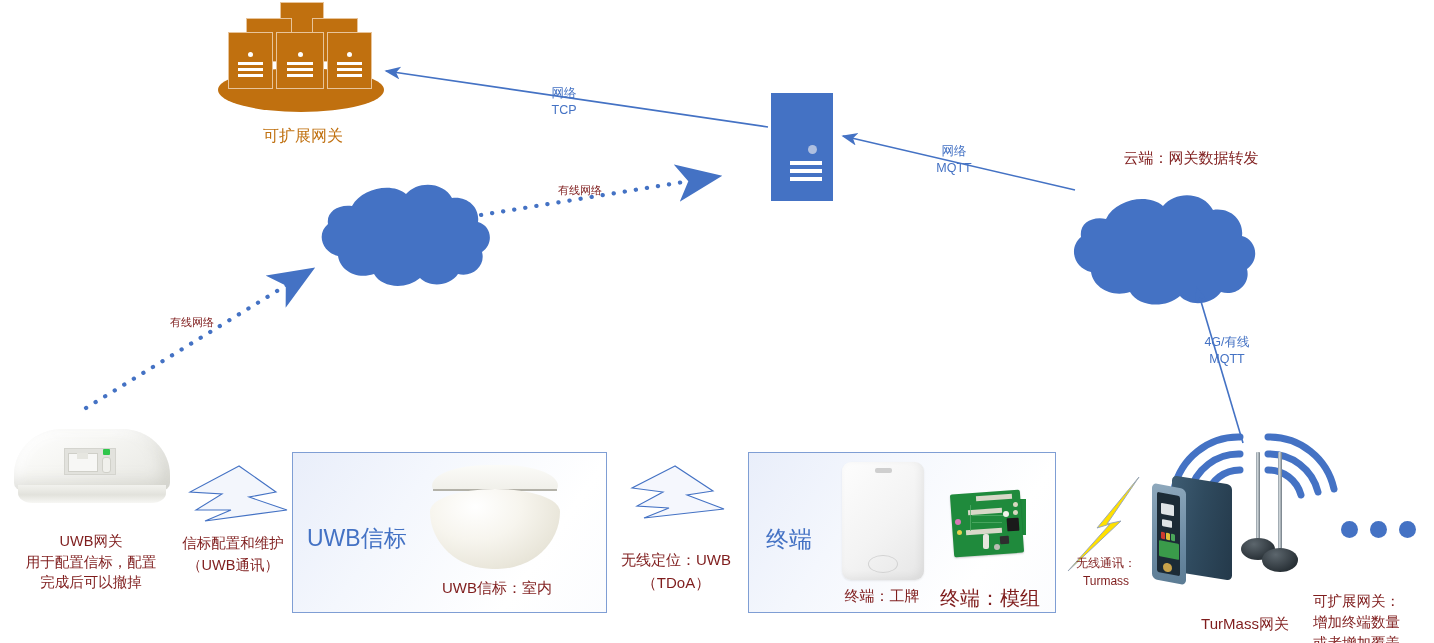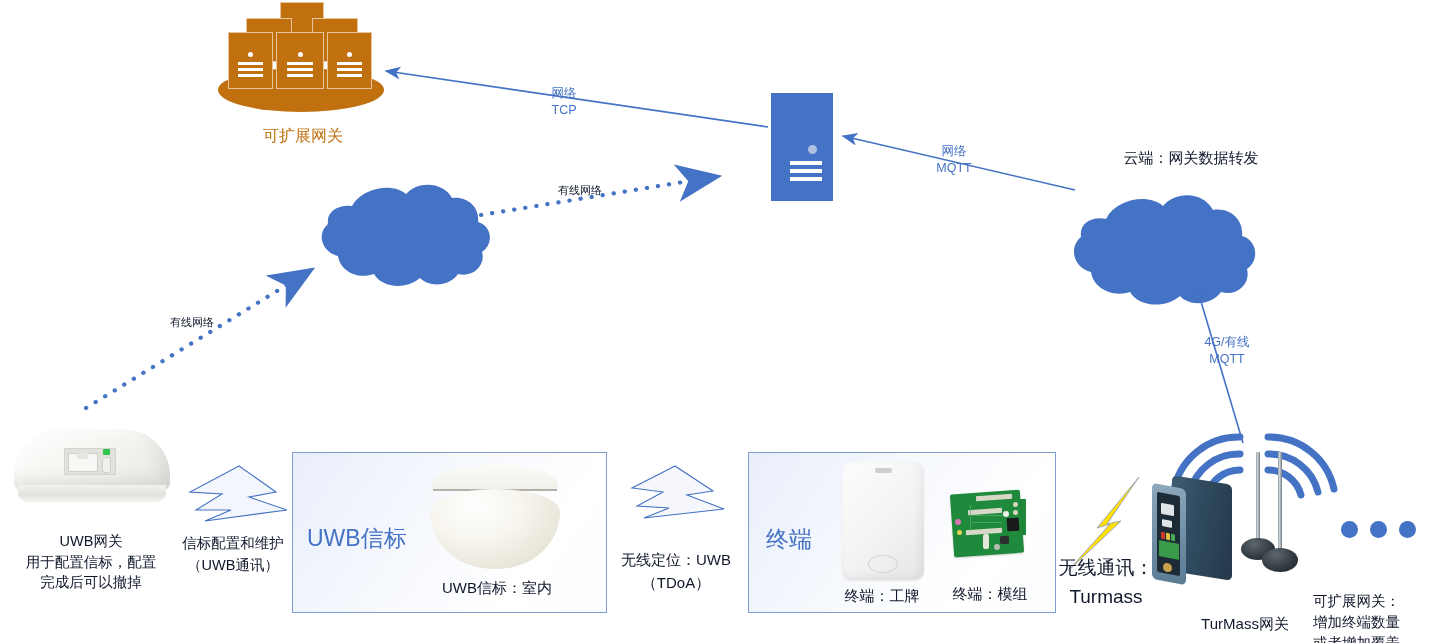--- a/index.html
+++ b/index.html
@@ -12,21 +12,21 @@
   }
   #canvas {
     position: relative;
     width: 1434px;
     height: 643px;
     background: #ffffff;
     overflow: hidden;
   }
   .lbl {
     position: absolute;
-    color: #0f172a;
+    color: #7f1d1d;
     font-size: 15px;
     line-height: 1.28;
     text-align: center;
     white-space: pre-line;
     font-family: "Liberation Sans", "DejaVu Sans", sans-serif;
   }
   .lbl-sm { font-size: 12.5px; color: #4472C4; }
   .lbl-orange { color: #C0700F; }
   .lbl-big { font-size: 23px; color: #4472C4; }
 
@@ -417,26 +417,26 @@
     <div class="pcb-chip" style="left:57px; top:29px; width:12px; height:13px; transform:rotate(-4deg);"></div>
     <div class="pcb-chip2" style="left:50px; top:47px; width:9px; height:8px; transform:rotate(-4deg);"></div>
     <div class="pcb-cap" style="left:33px; top:45px; width:6px; height:15px;"></div>
     <div class="pcb-dot" style="left:53px; top:22px; width:6px; height:6px; background:#f2f2ea;"></div>
     <div class="pcb-dot" style="left:5px; top:30px; width:6px; height:6px; background:#d977b6;"></div>
     <div class="pcb-dot" style="left:7px; top:41px; width:5px; height:5px; background:#e5d24f;"></div>
     <div class="pcb-dot" style="left:44px; top:55px; width:6px; height:6px; background:#b9bdb2;"></div>
     <div class="pcb-dot" style="left:63px; top:13px; width:5px; height:5px; background:#d8d8c0;"></div>
     <div class="pcb-dot" style="left:63px; top:21px; width:5px; height:5px; background:#d8d8c0;"></div>
   </div>
-  <div class="lbl" style="left:937px; top:586px; width:106px; font-size:15px;font-family:Liberation Mono, monospace;">终端：模组</div>
+  <div class="lbl" style="left:937px; top:586px; width:106px; font-size:20px;">终端：模组</div>
 
   <svg class="ovl">
     <path d="M 1139 477 L 1097 528 L 1110 524 L 1068 571 L 1121 521 L 1107 524 Z" fill="#FFE000" stroke="#9aa7b8" stroke-width="1"></path>
   </svg>
-  <div class="lbl" style="left:1058px; top:554px; width:96px; font-size:19px; line-height:1.5;">无线通讯：
+  <div class="lbl" style="left:1058px; top:554px; width:96px; font-size:12px; line-height:1.5;">无线通讯：
 Turmass</div>
 
   <svg class="ovl">
     <g fill="none" stroke="#4472C4" stroke-width="7" stroke-linecap="round">
       <path d="M 1240 437 A 66 66 0 0 0 1174 489"></path>
       <path d="M 1240 454 A 50 50 0 0 0 1190 492"></path>
       <path d="M 1240 470 A 34 34 0 0 0 1207 495"></path>
     </g>
     <g fill="none" stroke="#4472C4" stroke-width="7" stroke-linecap="round">
       <path d="M 1268 437 A 66 66 0 0 1 1334 489"></path>

